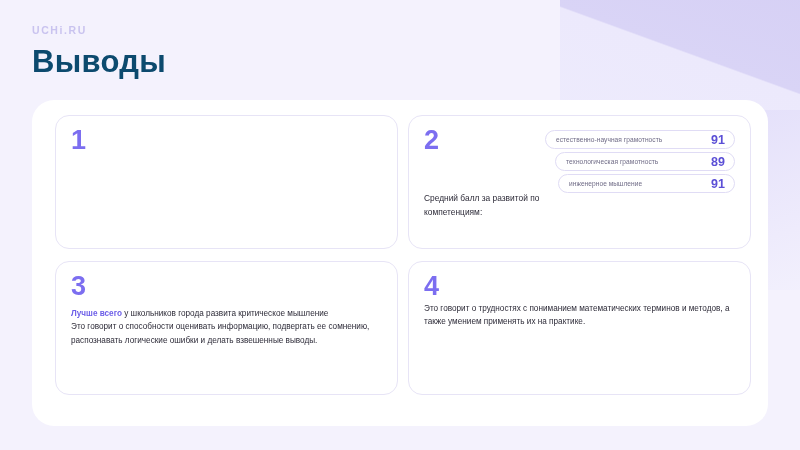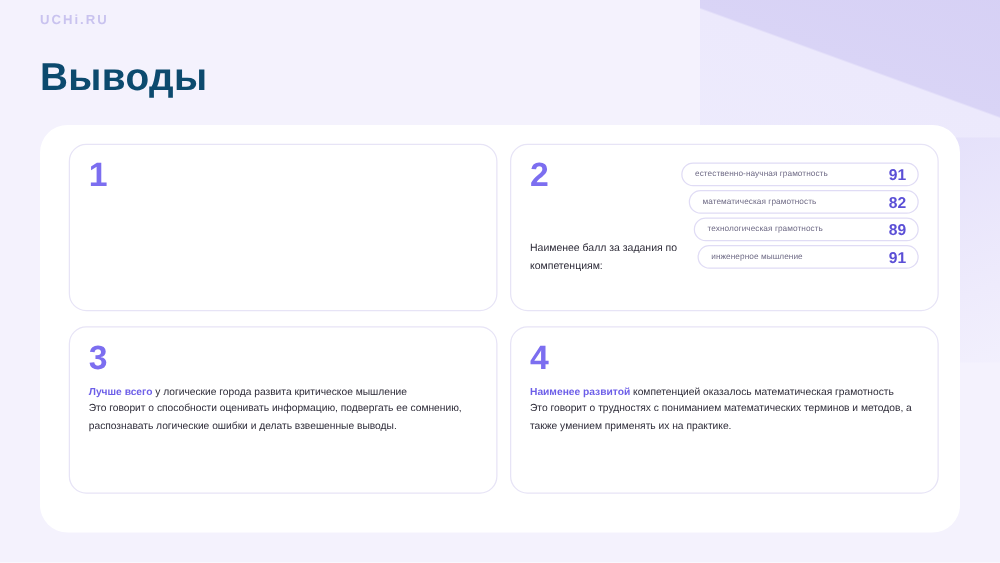--- a/index.html
+++ b/index.html
@@ -26,21 +26,21 @@
     background:linear-gradient(200deg, #d6d0f5 0%, #d9d4f6 38%, #ece9fc 38.6%, #eeecfd 100%);
   }
   .decor-soft {
     position:absolute; left:690px; top:110px; width:120px; height:180px;
     background:linear-gradient(160deg,#e3dffa 0%, #eeebfc 70%, #f2f0fd 100%);
   }
 
   
   #header { position:absolute; left:0; top:0; width:100%; z-index:3; }
   .logo {
-    position:absolute; left:32px; top:10px;
+    position:absolute; left:32px; top:24px;
     font-size:10.5px; font-weight:700; letter-spacing:1.6px;
     color:#c9c3ef;
   }
   .page-title {
     position:absolute; left:32px; top:44px;
     font-size:31px; font-weight:700; letter-spacing:.3px;
     color:#0c4a6e;
   }
 
   
@@ -141,52 +141,45 @@
 <div id="card-grid">
 
   <div class="card">
     <div class="card-number">1</div>
   </div>
 
   <div class="card">
     <div class="card2-inner">
       <div class="card2-left">
         <div class="card-number">2</div>
-        <div class="card2-caption">Наименее балл за задания по компетенциям:</div>
+        <div class="card2-caption">Средний балл за развитой по компетенциям:</div>
       </div>
       <div class="pill-list">
         <div class="pill pill-w1">
           <span class="pill-label">естественно-научная грамотность</span>
           <span class="pill-score">91</span>
-        </div>
-        <div class="pill pill-w2">
-          <span class="pill-label">математическая грамотность</span>
-          <span class="pill-score">82</span>
         </div>
         <div class="pill pill-w3">
           <span class="pill-label">технологическая грамотность</span>
           <span class="pill-score">89</span>
         </div>
         <div class="pill pill-w4">
           <span class="pill-label">инженерное мышление</span>
           <span class="pill-score">91</span>
         </div>
       </div>
     </div>
   </div>
 
   <div class="card">
     <div class="card-number">3</div>
     <div class="card-lead">
-      <span class="hl-strong">Лучше всего</span><span> у логические города развита критическое мышление</span>
+      <span class="hl-strong">Лучше всего</span><span> у школьников города развита критическое мышление</span>
     </div>
     <div class="card-note">Это говорит о способности оценивать информацию, подвергать ее сомнению, распознавать логические ошибки и делать взвешенные выводы.</div>
   </div>
 
   <div class="card">
     <div class="card-number">4</div>
-    <div class="card-lead">
-      <span class="hl-strong">Наименее развитой</span><span> компетенцией оказалось математическая грамотность</span>
-    </div>
     <div class="card-note">Это говорит о трудностях с пониманием математических терминов и методов, а также умением применять их на практике.</div>
   </div>
 
 </div>
 
 </body></html>

